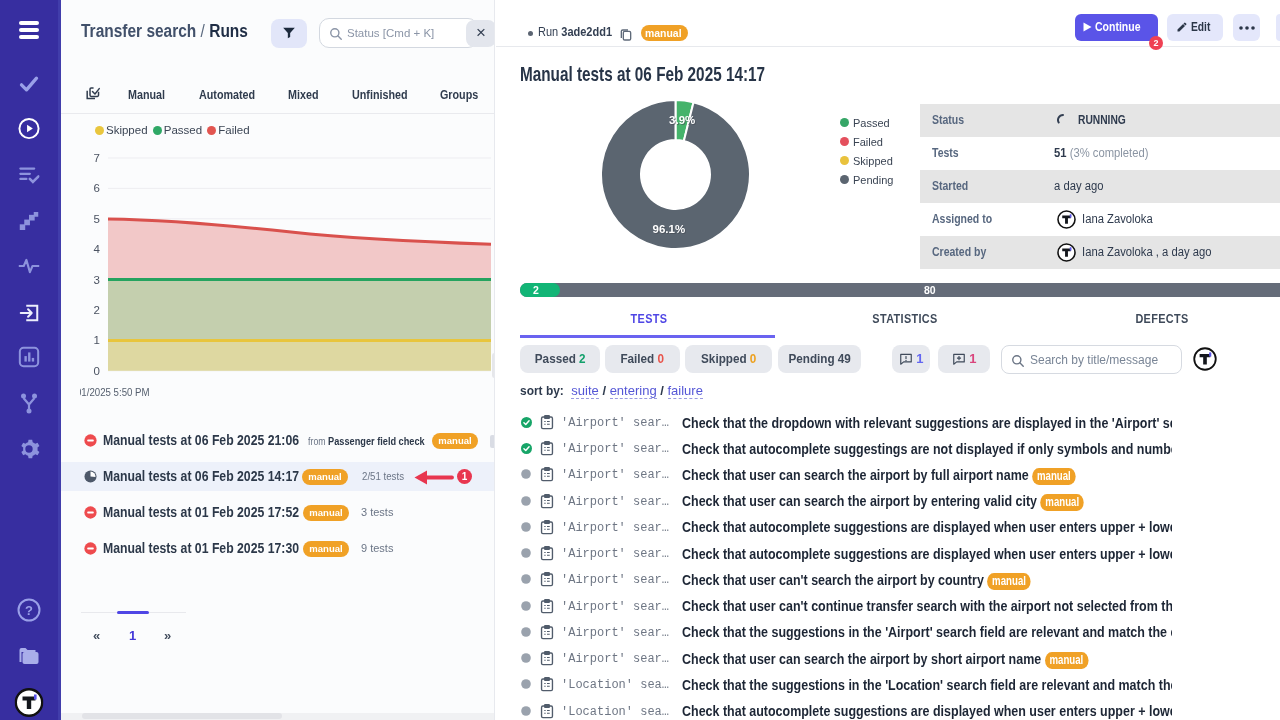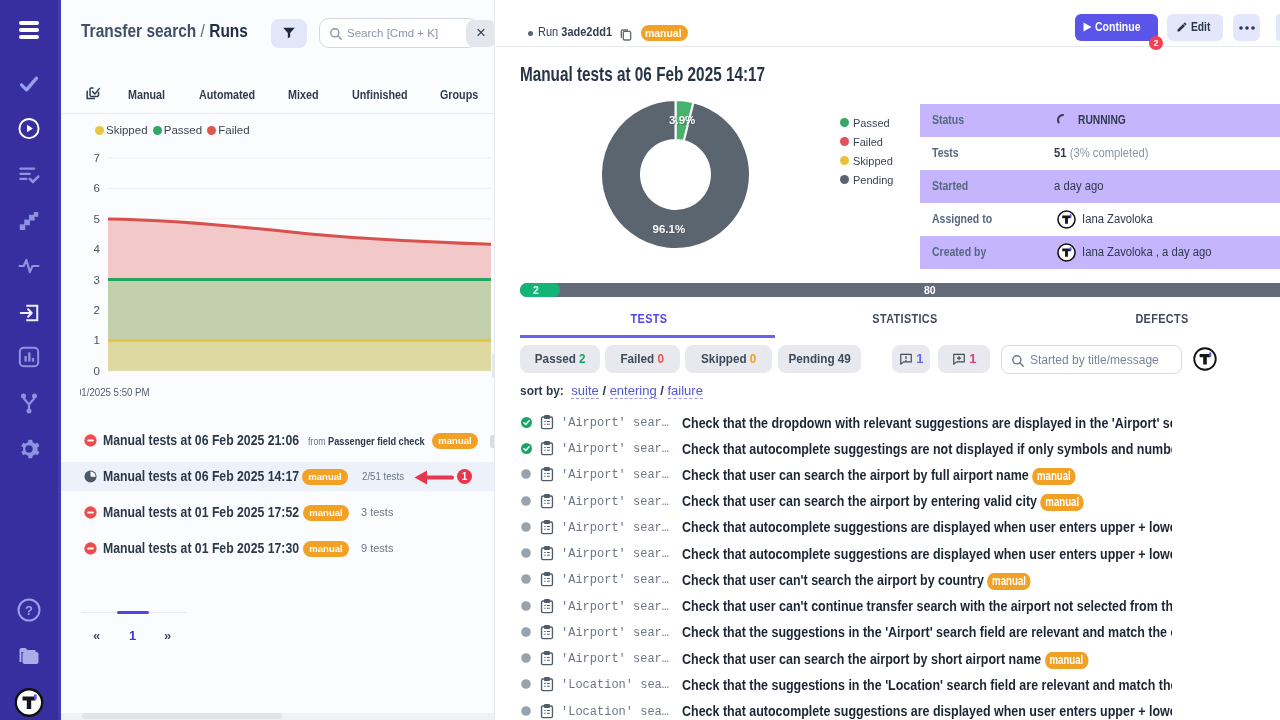--- a/index.html
+++ b/index.html
@@ -56,21 +56,21 @@
 .btn-edit { left:671px; top:14px; width:56px; height:27px; background:#e4e7fb; color:#2b3648; line-height:27px;text-decoration:underline; }
 .btn-more { left:737px; top:14px; width:27px; height:27px; background:#e4e7fb; color:#2b3648; line-height:24px; font-size:11px; letter-spacing:0.5px; }
 .btn-sliver { left:780px; top:14px; width:4px; height:27px; background:#e4e7fb; border-radius:6px 0 0 6px; }
 .cbadge { position:absolute; left:653px; top:36px; width:14px; height:14px; background:#ef4153; border-radius:50%; color:#fff; font-size:9px; font-weight:700; text-align:center; line-height:14px; }
 .rp-title { position:absolute; left:24px; top:61.5px; font-size:21px; font-weight:700; color:#273447; white-space:nowrap; transform:scaleX(.729); transform-origin:0 0; }
 
 
 .strow { position:absolute; left:424px; width:360px; height:33px; font-size:12.5px; }
 .strow .lb { position:absolute; left:12px; top:9px; font-weight:700; color:#57677f; white-space:nowrap; transform:scaleX(.84); transform-origin:0 50%; }
 .strow .vl { position:absolute; top:9px; color:#2e3a4d; white-space:nowrap; transform:scaleX(.90); transform-origin:0 50%; }
-.stripe { background:#c4b5fd;text-align:right; }
+.stripe { background:#e5e5e5;text-align:right; }
 
 
 .pbar { position:absolute; left:24px; top:283px; width:760px; height:14px; background:#656c79; border-radius:7px 0 0 7px; }
 .pbar .pg { position:absolute; left:0; top:0; width:40px; height:14px; background:#12b576; border-radius:7px; }
 .pbar .t2 { position:absolute; left:13px; top:1px; color:#fff; font-size:10.5px; font-weight:700; }
 .pbar .t49 { position:absolute; left:404px; top:1px; color:#fff; font-size:10.5px; font-weight:700; }
 
 
 .rtab { position:absolute; top:312px; font-size:12.5px; font-weight:700; letter-spacing:0.4px; color:#3f4a5a; transform:translateX(-50%) scaleX(.87); white-space:nowrap; }
 .rtab.on { color:#4f46e5; }
@@ -178,21 +178,21 @@
 <div id="leftpanel">
   <div class="lp-title"><span class="sx s86">Transfer search<span class="sl">/</span><b>Runs</b></span></div>
   <div class="filterbtn"><svg style="margin:7px 0 0 11px" width="14" height="14" viewBox="0 0 24 24">
           <path d="M2 3h20l-8 9v7l-4 2v-9L2 3z" fill="#1d2a3d"></path>
         </svg></div>
   <div class="searchbox">
     <svg style="position:absolute;left:9px;top:8px" width="14" height="14" viewBox="0 0 24 24">
           <circle cx="10" cy="10" r="7" stroke="#8b95a7" stroke-width="2.4" fill="none"></circle>
           <path d="M15.5 15.5L21 21" stroke="#8b95a7" stroke-width="2.4" stroke-linecap="round"></path>
         </svg>
-    <span class="ph">Search [Cmd + K]</span>
+    <span class="ph">Status [Cmd + K]</span>
   </div>
   <div class="closebtn">×</div>
 
   <div class="lp-tabs">
     <svg style="position:absolute;left:23px;top:0px" width="17" height="17" viewBox="0 0 24 24">
           <g stroke="#303c4e" stroke-width="2.1" fill="none">
             <path d="M4.5 9.5v11h11"></path>
             <path d="M13.5 5.5H10a1.5 1.5 0 00-1.5 1.5v9A1.5 1.5 0 0010 17.5h9a1.5 1.5 0 001.5-1.5v-5"></path>
             <path d="M12 10.5l3.5 3.5 6-7.5" stroke-linecap="round" stroke-linejoin="round"></path>
           </g>
@@ -407,21 +407,21 @@
         </svg> <span class="c-b">1</span></div>
   <div class="chip" style="left:442px;width:52px"><svg style="position:relative;top:3px" width="14" height="14" viewBox="0 0 24 24">
           <path d="M3 4h18v13H8l-5 4V4z" stroke="#3f4a5a" stroke-width="2" fill="none" stroke-linejoin="round"></path>
           <path d="M12 7v7M8.5 10.5h7" stroke="#3f4a5a" stroke-width="2"></path>
         </svg> <span class="c-p">1</span></div>
   <div class="sbox2">
     <svg style="position:absolute;left:9px;top:8px" width="14" height="14" viewBox="0 0 24 24">
           <circle cx="10" cy="10" r="7" stroke="#6b7585" stroke-width="2.4" fill="none"></circle>
           <path d="M15.5 15.5L21 21" stroke="#6b7585" stroke-width="2.4" stroke-linecap="round"></path>
         </svg>
-    <span class="ph">Started by title/message</span>
+    <span class="ph">Search by title/message</span>
   </div>
   <svg class="abs" style="left:697px;top:347px" width="24" height="24" viewBox="0 0 29 29">
         <circle cx="14.5" cy="14.5" r="13" fill="#fff" stroke="#111" stroke-width="2.2"></circle>
         <path d="M8 8.5h13v4h-4.3V21h-4.4v-8.5H8z" fill="#14171c"></path>
         <rect x="19.5" y="6.5" width="2.6" height="5" fill="#5a54e8"></rect>
       </svg>
 
   <div class="sortrow"><b class="sx s92">sort by:</b> <a>suite</a> <b>/</b> <a>entering</a> <b>/</b> <a>failure</a></div>
 
   <div id="tests">

